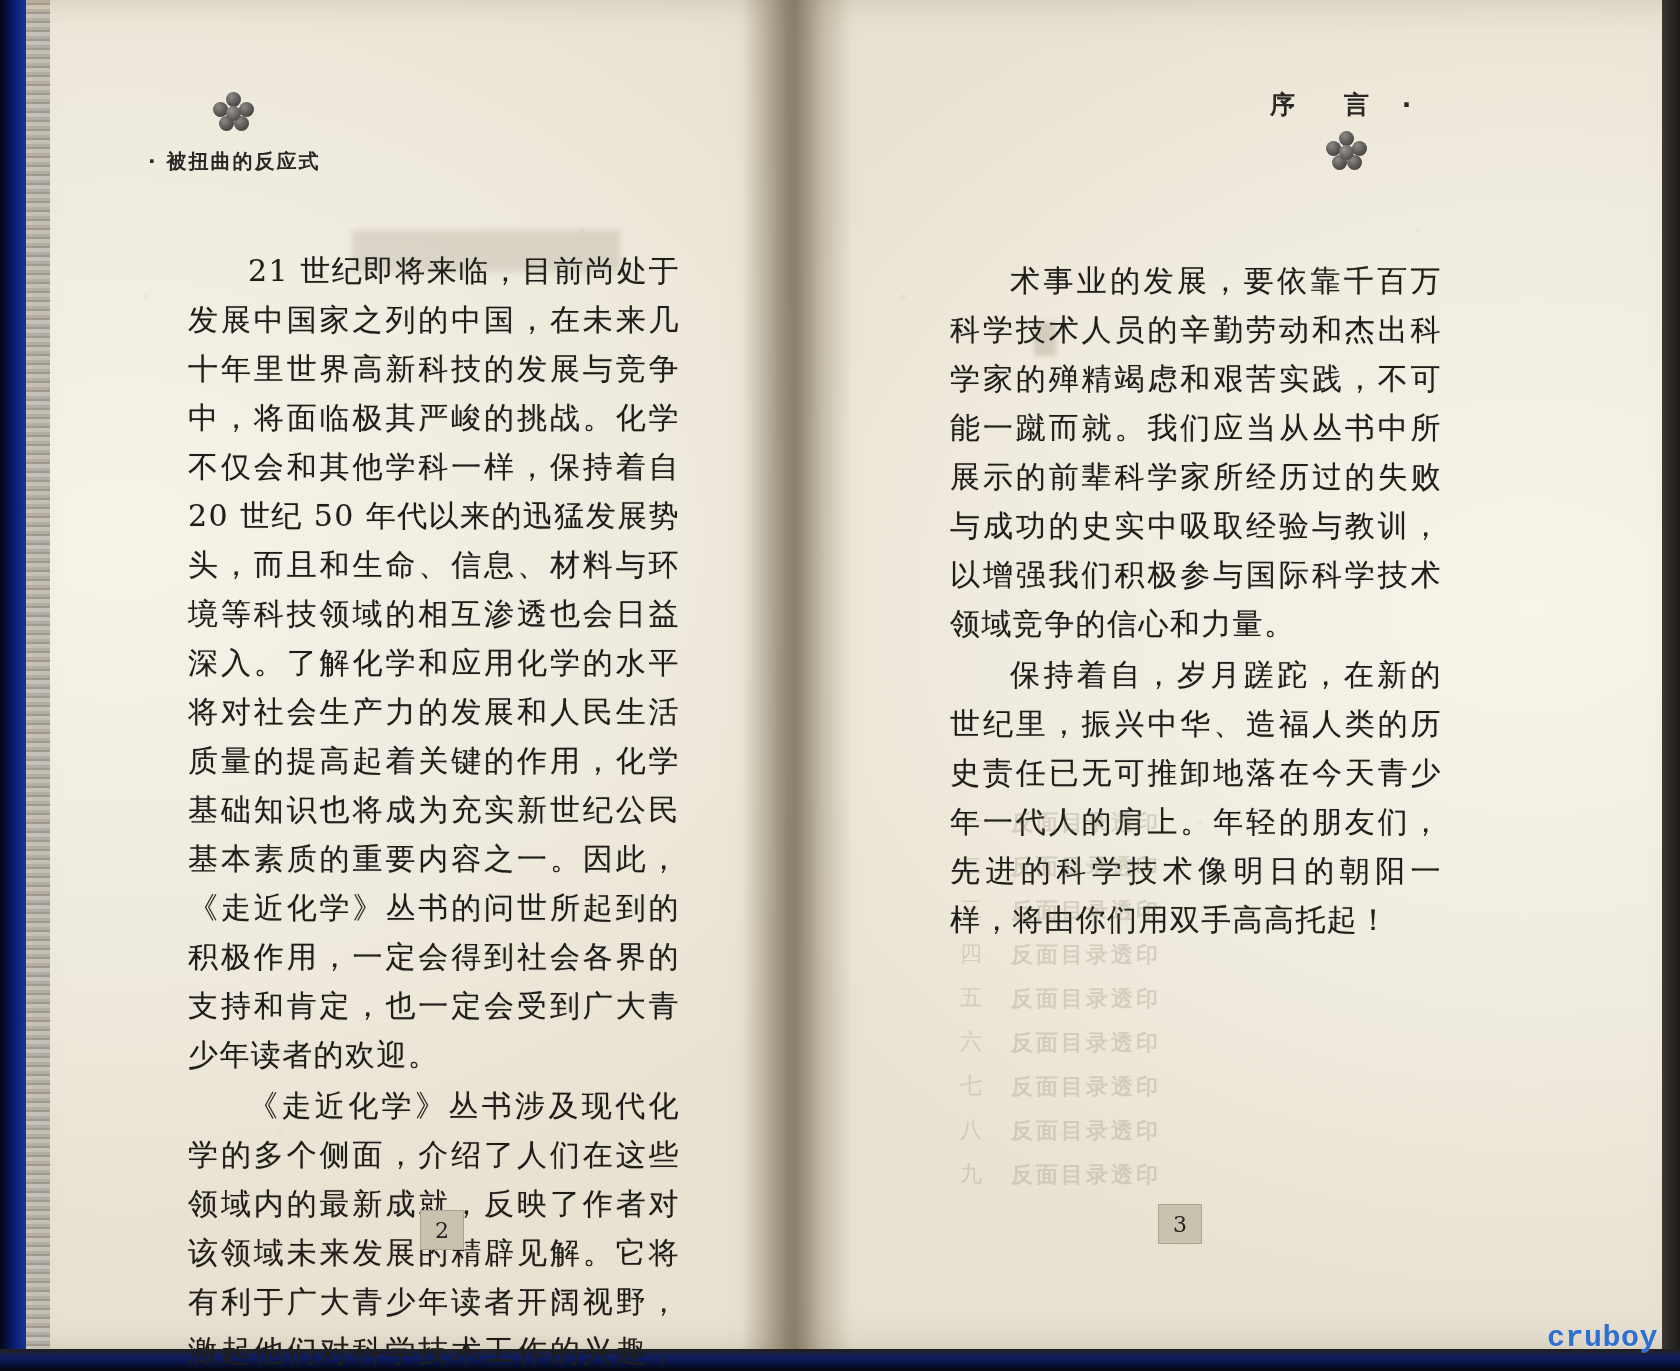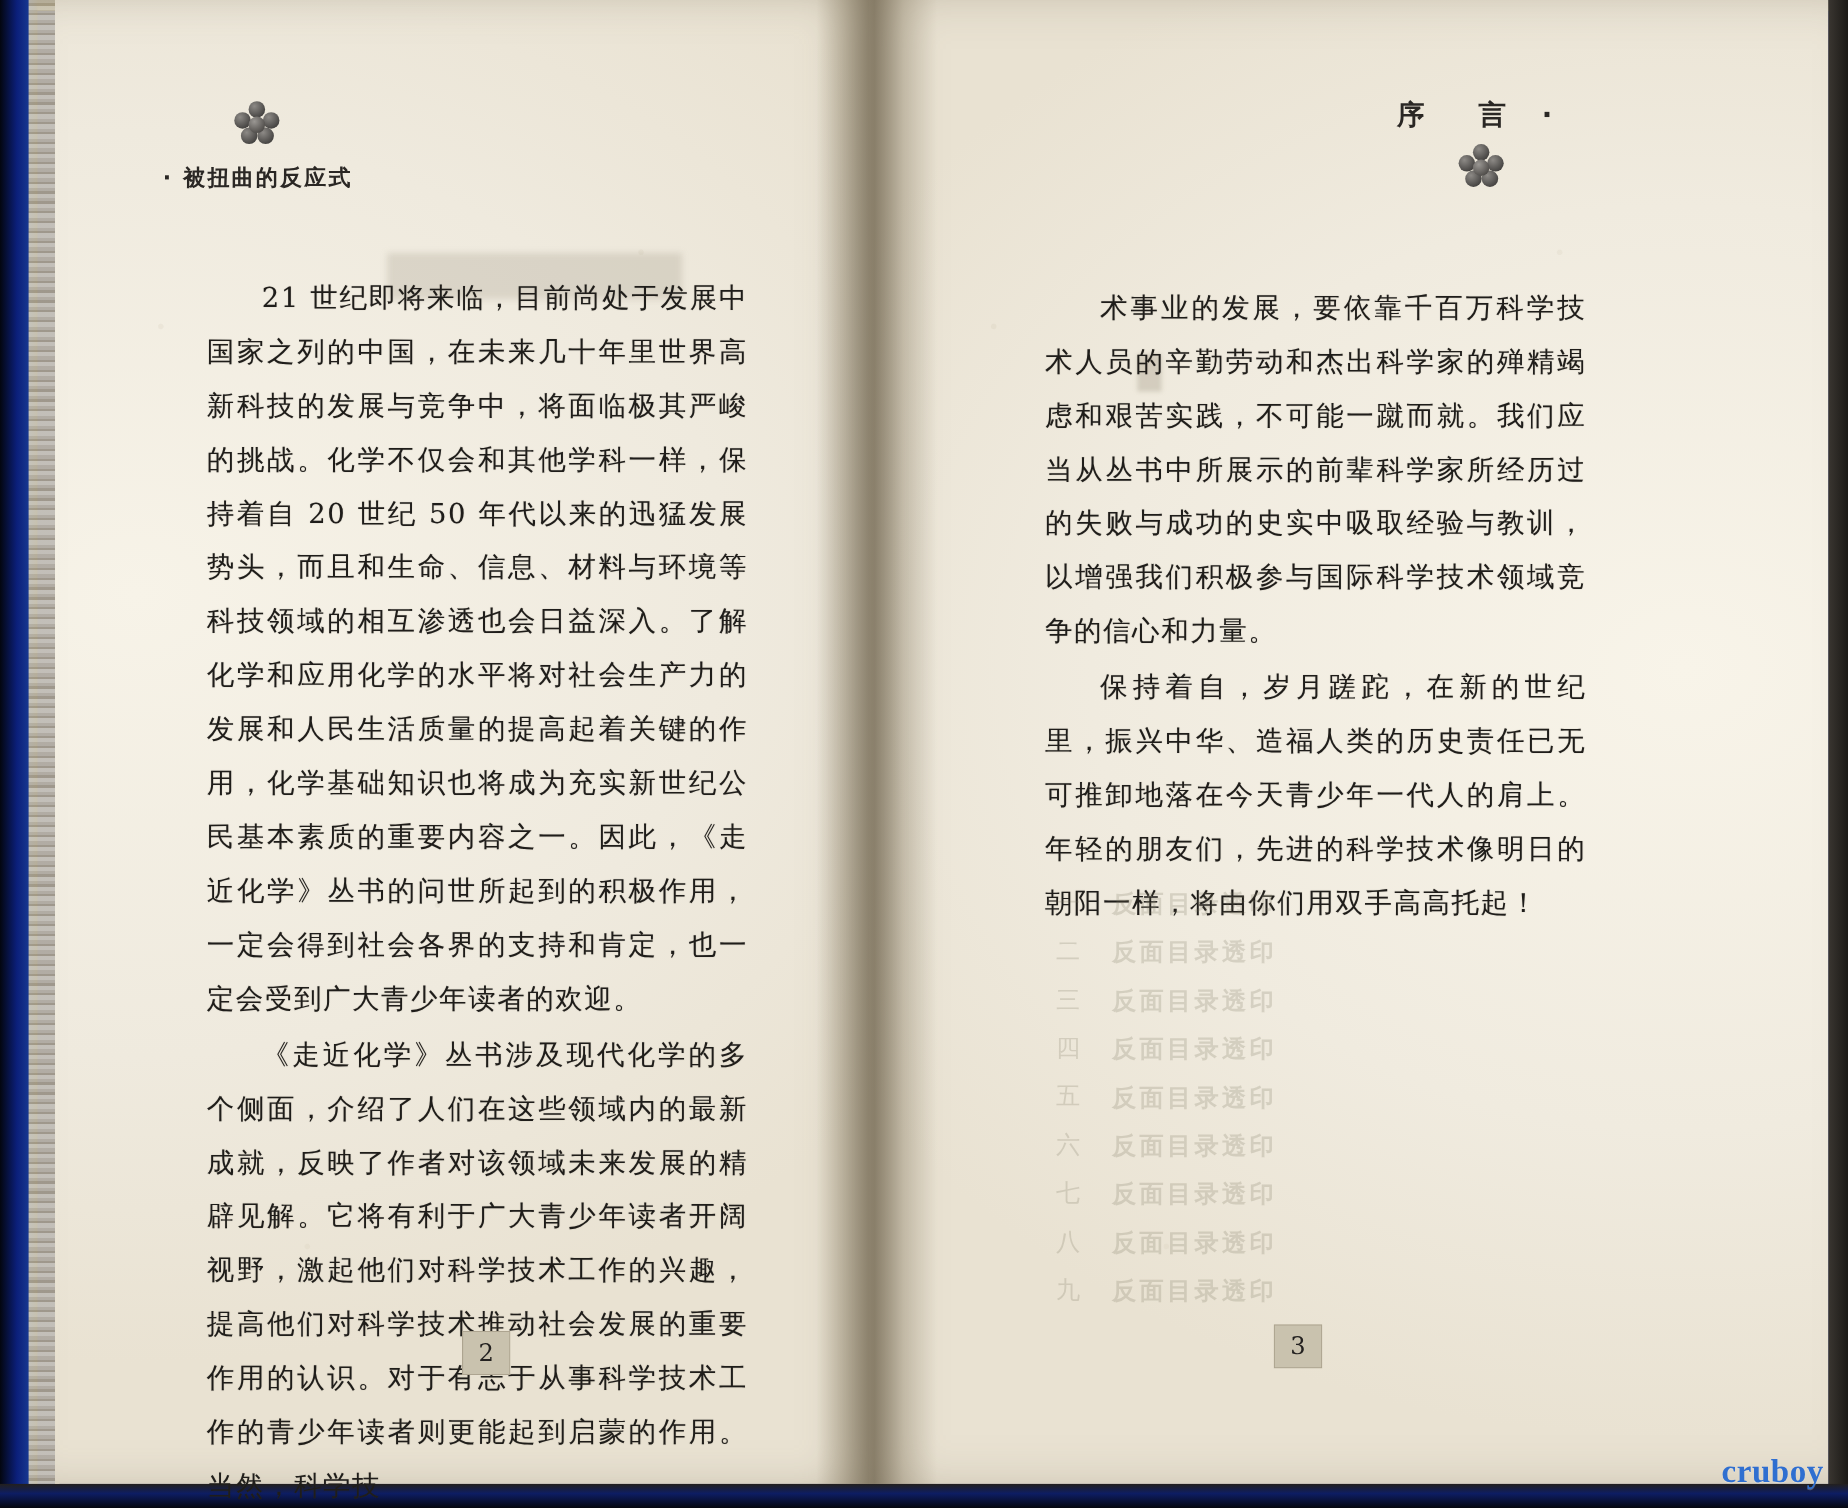--- a/index.html
+++ b/index.html
@@ -165,21 +165,21 @@
     width: 492px;
   }
   .col-right {
     left: 950px; top: 256px;
     width: 492px;
     font-family: Liberation Serif, serif;
   }
 
   .para {
     margin: 0 0 2px 0;
-    font-size: 25px;
+    font-size: 30px;
     line-height: 49px;
     text-align: justify;
     text-indent: 2em;
     letter-spacing: 1.4px;
     color: #1f1d1a;
     text-shadow: 0 0 1px rgba(60,55,45,.35);
   }
 
   .signature {
     margin-top: 34px;
@@ -239,21 +239,21 @@
     color: #232120;
     box-shadow: inset 0 0 0 1px rgba(120,110,90,.35);
   }
   .folio-left { left: 420px; top: 1210px; }
   .folio-right { left: 1158px; top: 1204px; }
 
   
   .watermark {
     position: absolute;
     right: 22px; bottom: 16px;
-    font-family: Liberation Serif, serif;
+    font-family: Liberation Mono, monospace;
     font-size: 30px;
     font-weight: 700;
     color: #2f6fd0;
     letter-spacing: .5px;
     text-shadow: 0 1px 0 rgba(255,255,255,.25);
   }
 </style>
 </head>
 <body>
 

